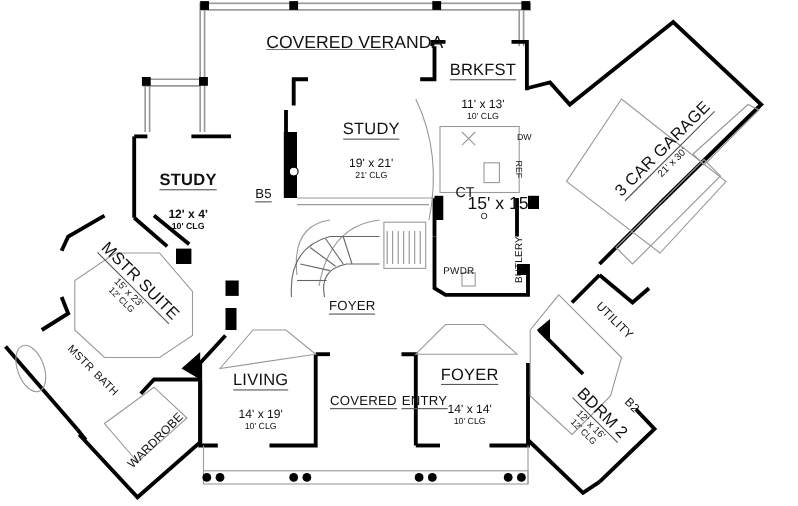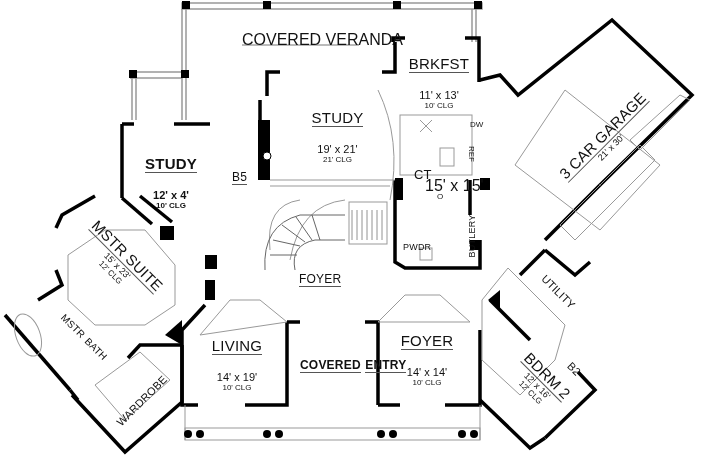--- a/index.html
+++ b/index.html
@@ -226,21 +226,21 @@
   <div class="name" style="font-size:10px;">MSTR</div>
   <div class="name" style="font-size:10px;">BATH</div>
 </div>
 
 <div class="lbl" style="left:205px;top:338px;width:64px;">
   <div class="name">LIVING</div>
   <div class="dims">14' x 19'</div>
   <div class="clg">10' CLG</div>
 </div>
 
-<div class="lbl small" style="left:300px;top:356px;width:66px;font-weight:bold;">
+<div class="lbl small" style="left:300px;top:356px;width:66px;">
   <div class="name">COVERED</div>
   <div class="name" style="margin-top:2px;">ENTRY</div>
 </div>
 
 <div class="lbl" style="left:395px;top:333px;width:64px;">
   <div class="name">FOYER</div>
   <div class="dims">14' x 14'</div>
   <div class="clg">10' CLG</div>
 </div>
 

